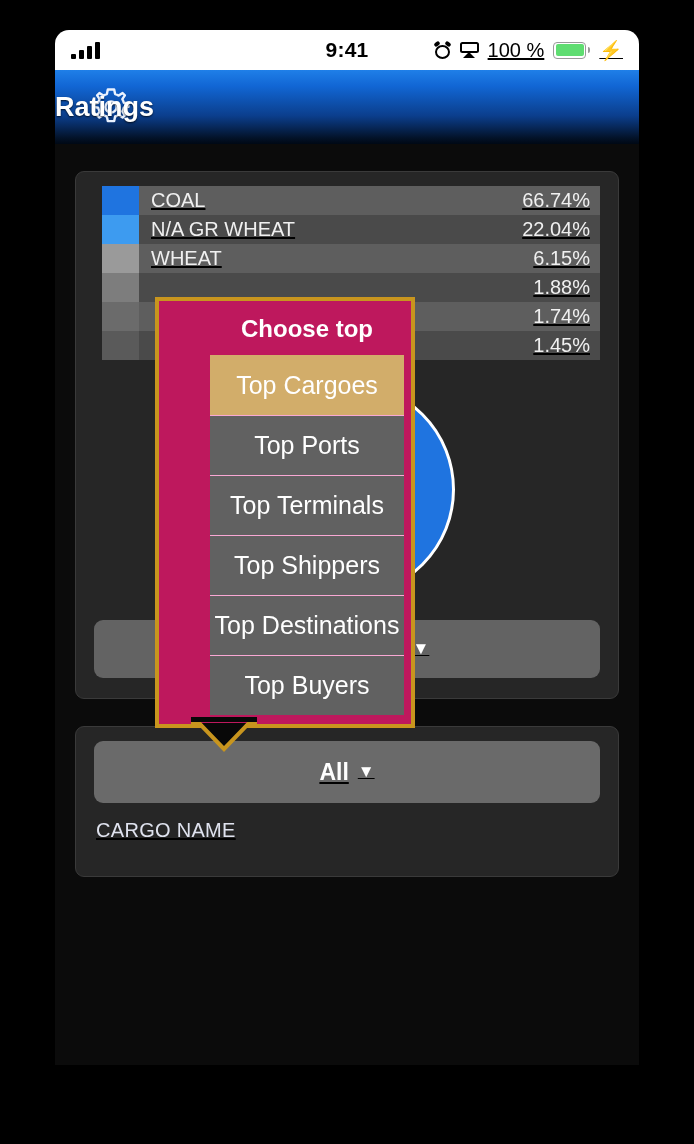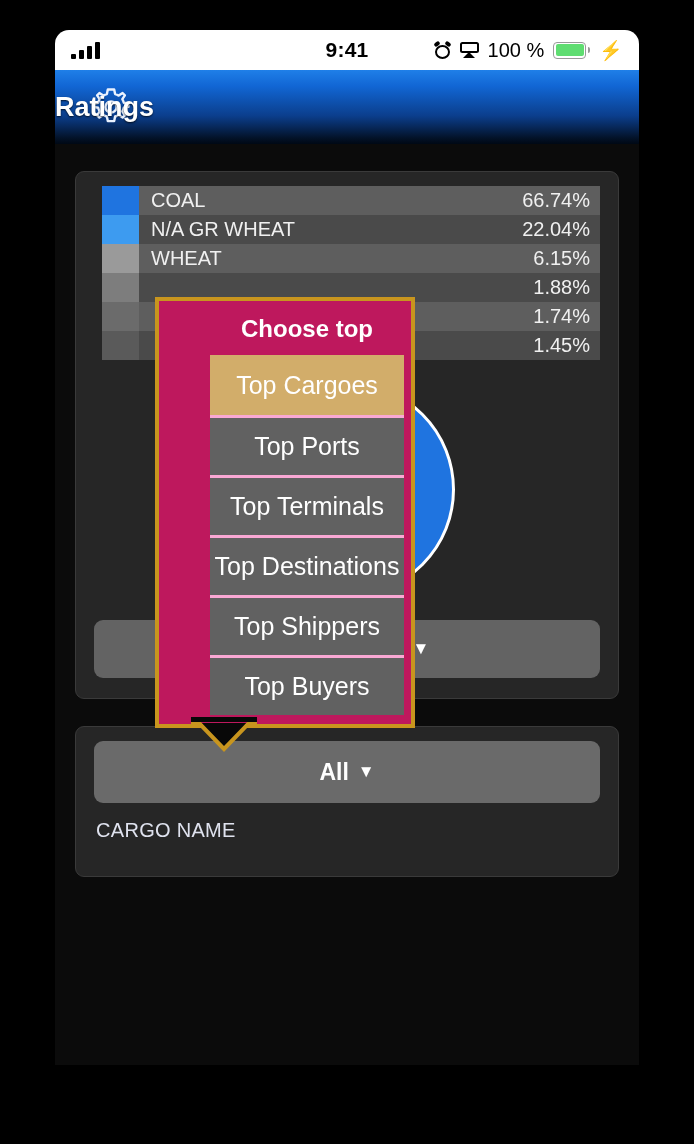--- a/index.html
+++ b/index.html
@@ -12,20 +12,21 @@
   #stage { position: relative; width: 694px; height: 1144px; background: #000; }
 
   
   #screen {
     position: absolute;
     left: 55px; top: 30px;
     width: 584px; height: 1035px;
     background: #0b0b0b;
     border-radius: 14px 14px 0 0;
     overflow: hidden;
+    text-decoration: underline;
   }
 
   
   .statusbar {
     position: relative;
     height: 40px; width: 100%;
     background: #ffffff;
     display: flex; align-items: center;
     padding: 0 16px;
     color: #000;
@@ -153,21 +154,21 @@
     padding-left: 44px;
   }
   .pop-title {
     color: #fff; font-size: 24px; font-weight: bold;
     text-align: center; padding: 14px 0 12px 0;
   }
   .pop-list { padding: 0 7px 9px 7px; }
   .pop-item {
     height: 60px; display: flex; align-items: center; justify-content: center;
     background: #616161; color: #fff; font-size: 25px;
-    border-top: 3px solid #f9a8d4;
+    border-top: 1px solid #f9a8d4;
   }
   .pop-item:first-child { border-top: none; }
   .pop-item.selected { background: #d2ad6a; }
   .pop-tail {
     position: absolute; left: 36px; bottom: -29px;
     width: 58px; height: 30px;
     overflow: visible;
   }
 </style>
 </head>
@@ -274,22 +275,22 @@
         <div class="field-label">CARGO NAME</div>
       </div>
     </div>
 
     <div class="popover">
       <div class="pop-title">Choose top</div>
       <div class="pop-list" id="pop-list">
           <div class="pop-item selected">Top Cargoes</div>
           <div class="pop-item">Top Ports</div>
           <div class="pop-item">Top Terminals</div>
+          <div class="pop-item">Top Shippers</div>
           <div class="pop-item">Top Destinations</div>
-          <div class="pop-item">Top Shippers</div>
           <div class="pop-item">Top Buyers</div>
         </div>
       <svg class="pop-tail" viewBox="0 0 58 30">
         <path d="M-4 0 L4 0 L29 26 L54 0 L62 0" fill="#080808" stroke="#c8951e" stroke-width="4" stroke-linejoin="miter"></path>
         <rect x="-4" y="-6" width="66" height="5" fill="#080808"></rect>
       </svg>
     </div>
 
   </div>
 </div>

